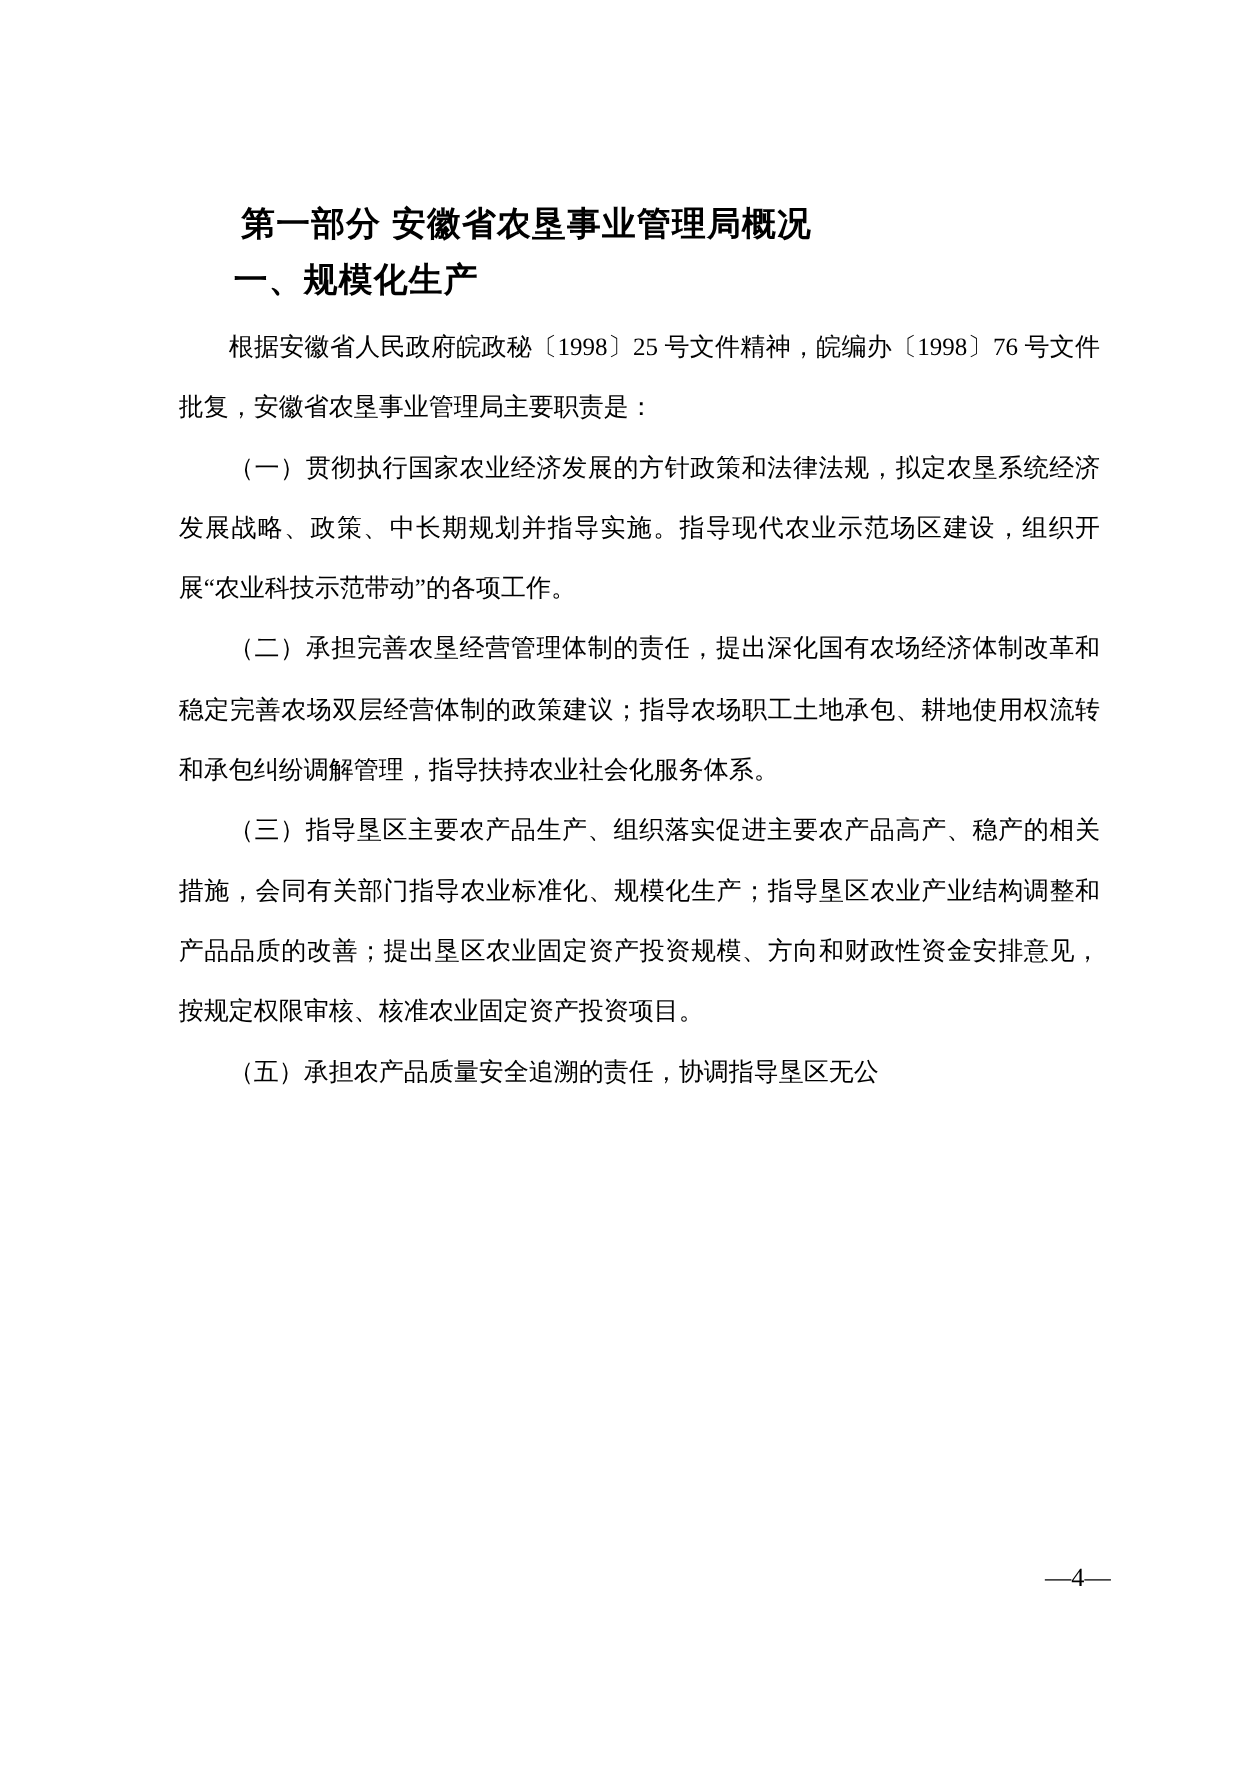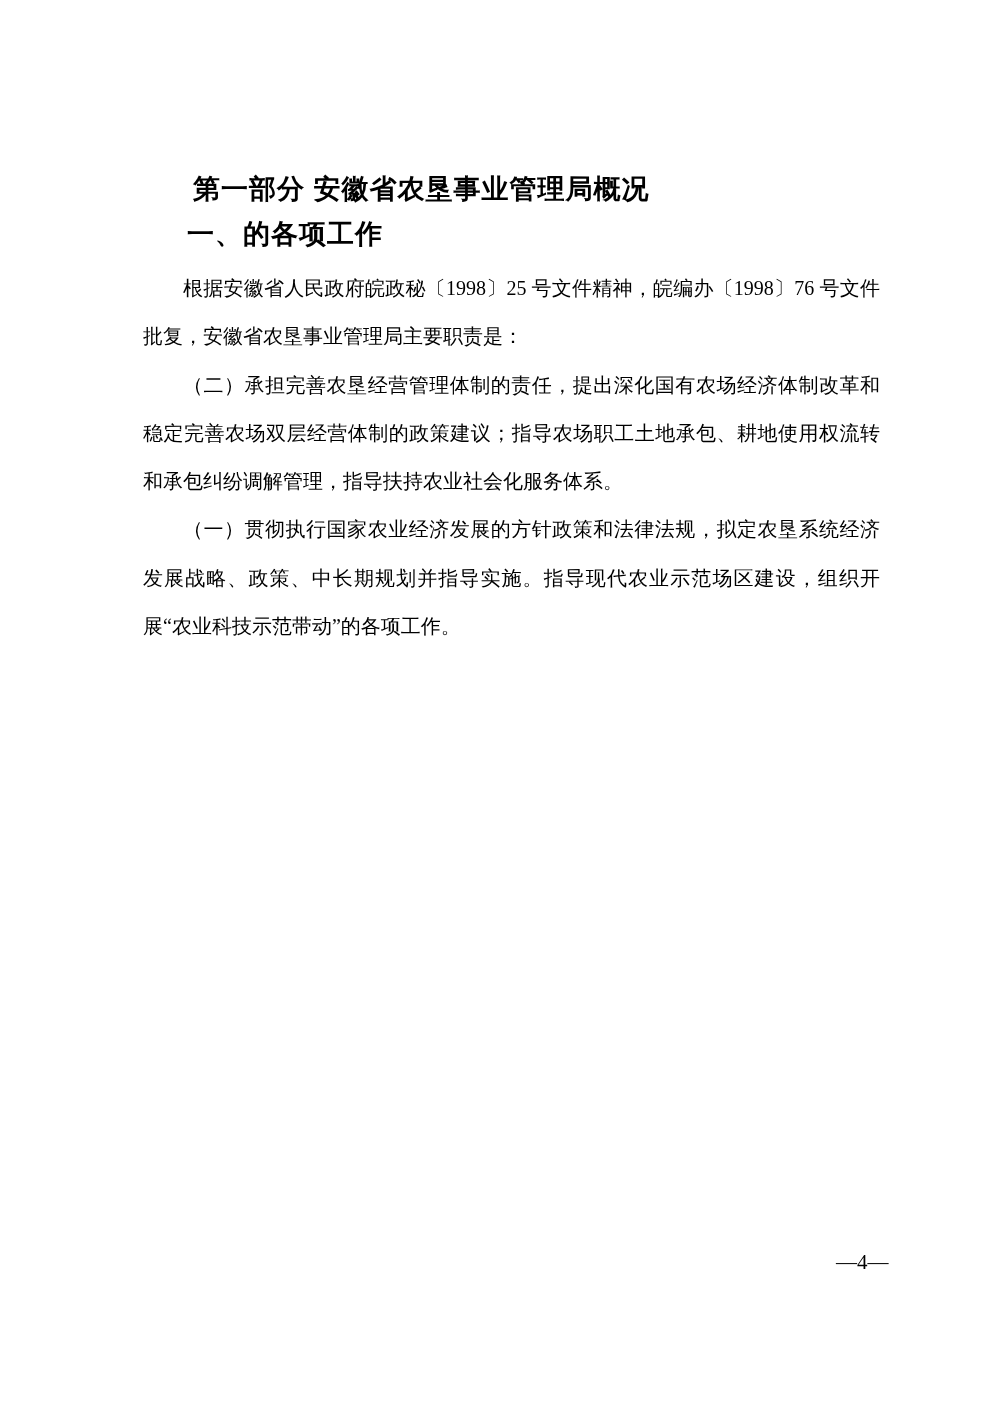--- a/index.html
+++ b/index.html
@@ -16,21 +16,21 @@
   .page {
     position: relative;
     width: 1000px;
     height: 1414px;
     background: #ffffff;
     overflow: hidden;
   }
   .content {
     position: absolute;
     left: 143px;
-    top: 167px;
+    top: 157px;
     width: 737px;
   }
   .doc-h1 {
     font-family: "Liberation Sans", sans-serif;
     font-weight: bold;
     font-size: 27px;
     line-height: 45px;
     text-indent: 50px;
     margin: 0;
     white-space: nowrap;
@@ -61,19 +61,21 @@
     font-size: 21px;
     letter-spacing: 0px;
   }
 </style>
 </head>
 <body>
 
 <div class="page">
   <div class="content">
     <h1 class="doc-h1">第一部分 安徽省农垦事业管理局概况</h1>
-    <h2 class="doc-h2">一、的各项工作</h2>
+    <h2 class="doc-h2">一、规模化生产</h2>
     <p class="para">根据安徽省人民政府皖政秘〔1998〕25 号文件精神，皖编办〔1998〕76 号文件批复，安徽省农垦事业管理局主要职责是：</p>
+    <p class="para">（一）贯彻执行国家农业经济发展的方针政策和法律法规，拟定农垦系统经济发展战略、政策、中长期规划并指导实施。指导现代农业示范场区建设，组织开展“农业科技示范带动”的各项工作。</p>
     <p class="para">（二）承担完善农垦经营管理体制的责任，提出深化国有农场经济体制改革和稳定完善农场双层经营体制的政策建议；指导农场职工土地承包、耕地使用权流转和承包纠纷调解管理，指导扶持农业社会化服务体系。</p>
-    <p class="para">（一）贯彻执行国家农业经济发展的方针政策和法律法规，拟定农垦系统经济发展战略、政策、中长期规划并指导实施。指导现代农业示范场区建设，组织开展“农业科技示范带动”的各项工作。</p>
+    <p class="para">（三）指导垦区主要农产品生产、组织落实促进主要农产品高产、稳产的相关措施，会同有关部门指导农业标准化、规模化生产；指导垦区农业产业结构调整和产品品质的改善；提出垦区农业固定资产投资规模、方向和财政性资金安排意见，按规定权限审核、核准农业固定资产投资项目。</p>
+    <p class="para">（五）承担农产品质量安全追溯的责任，协调指导垦区无公</p>
   </div>
   <div class="page-num">—4—</div>
 </div>
 
 </body></html>

